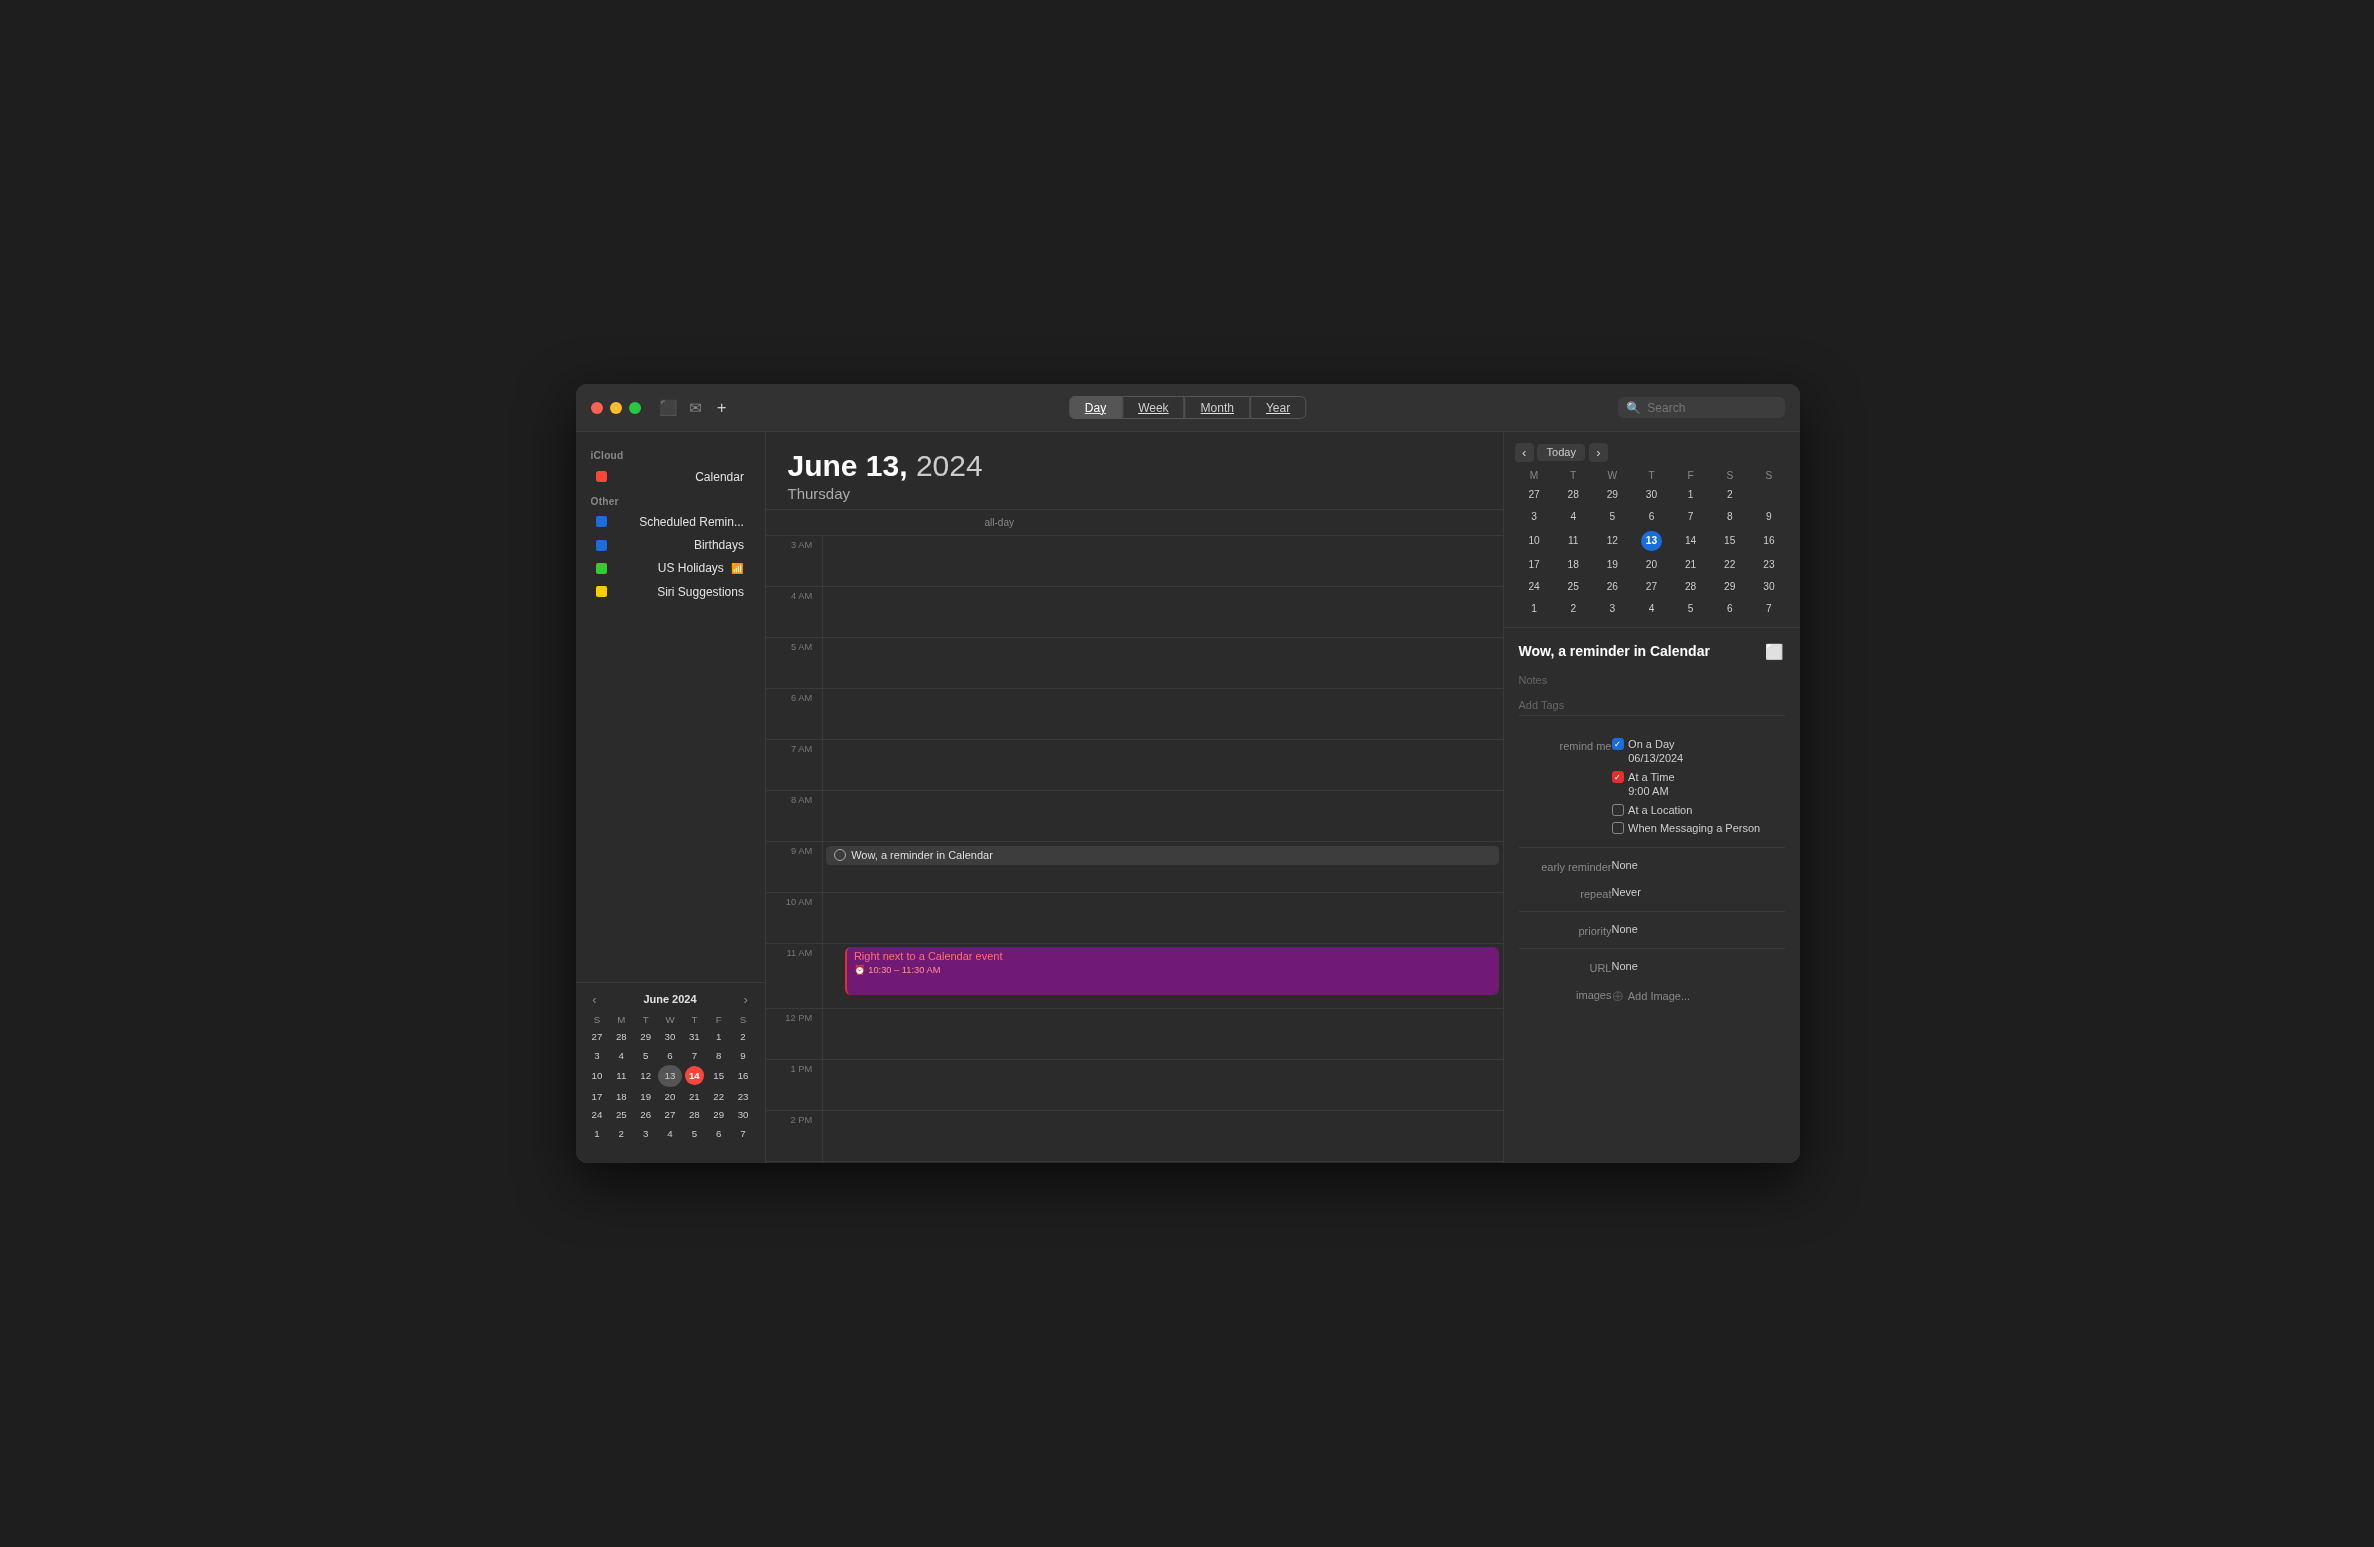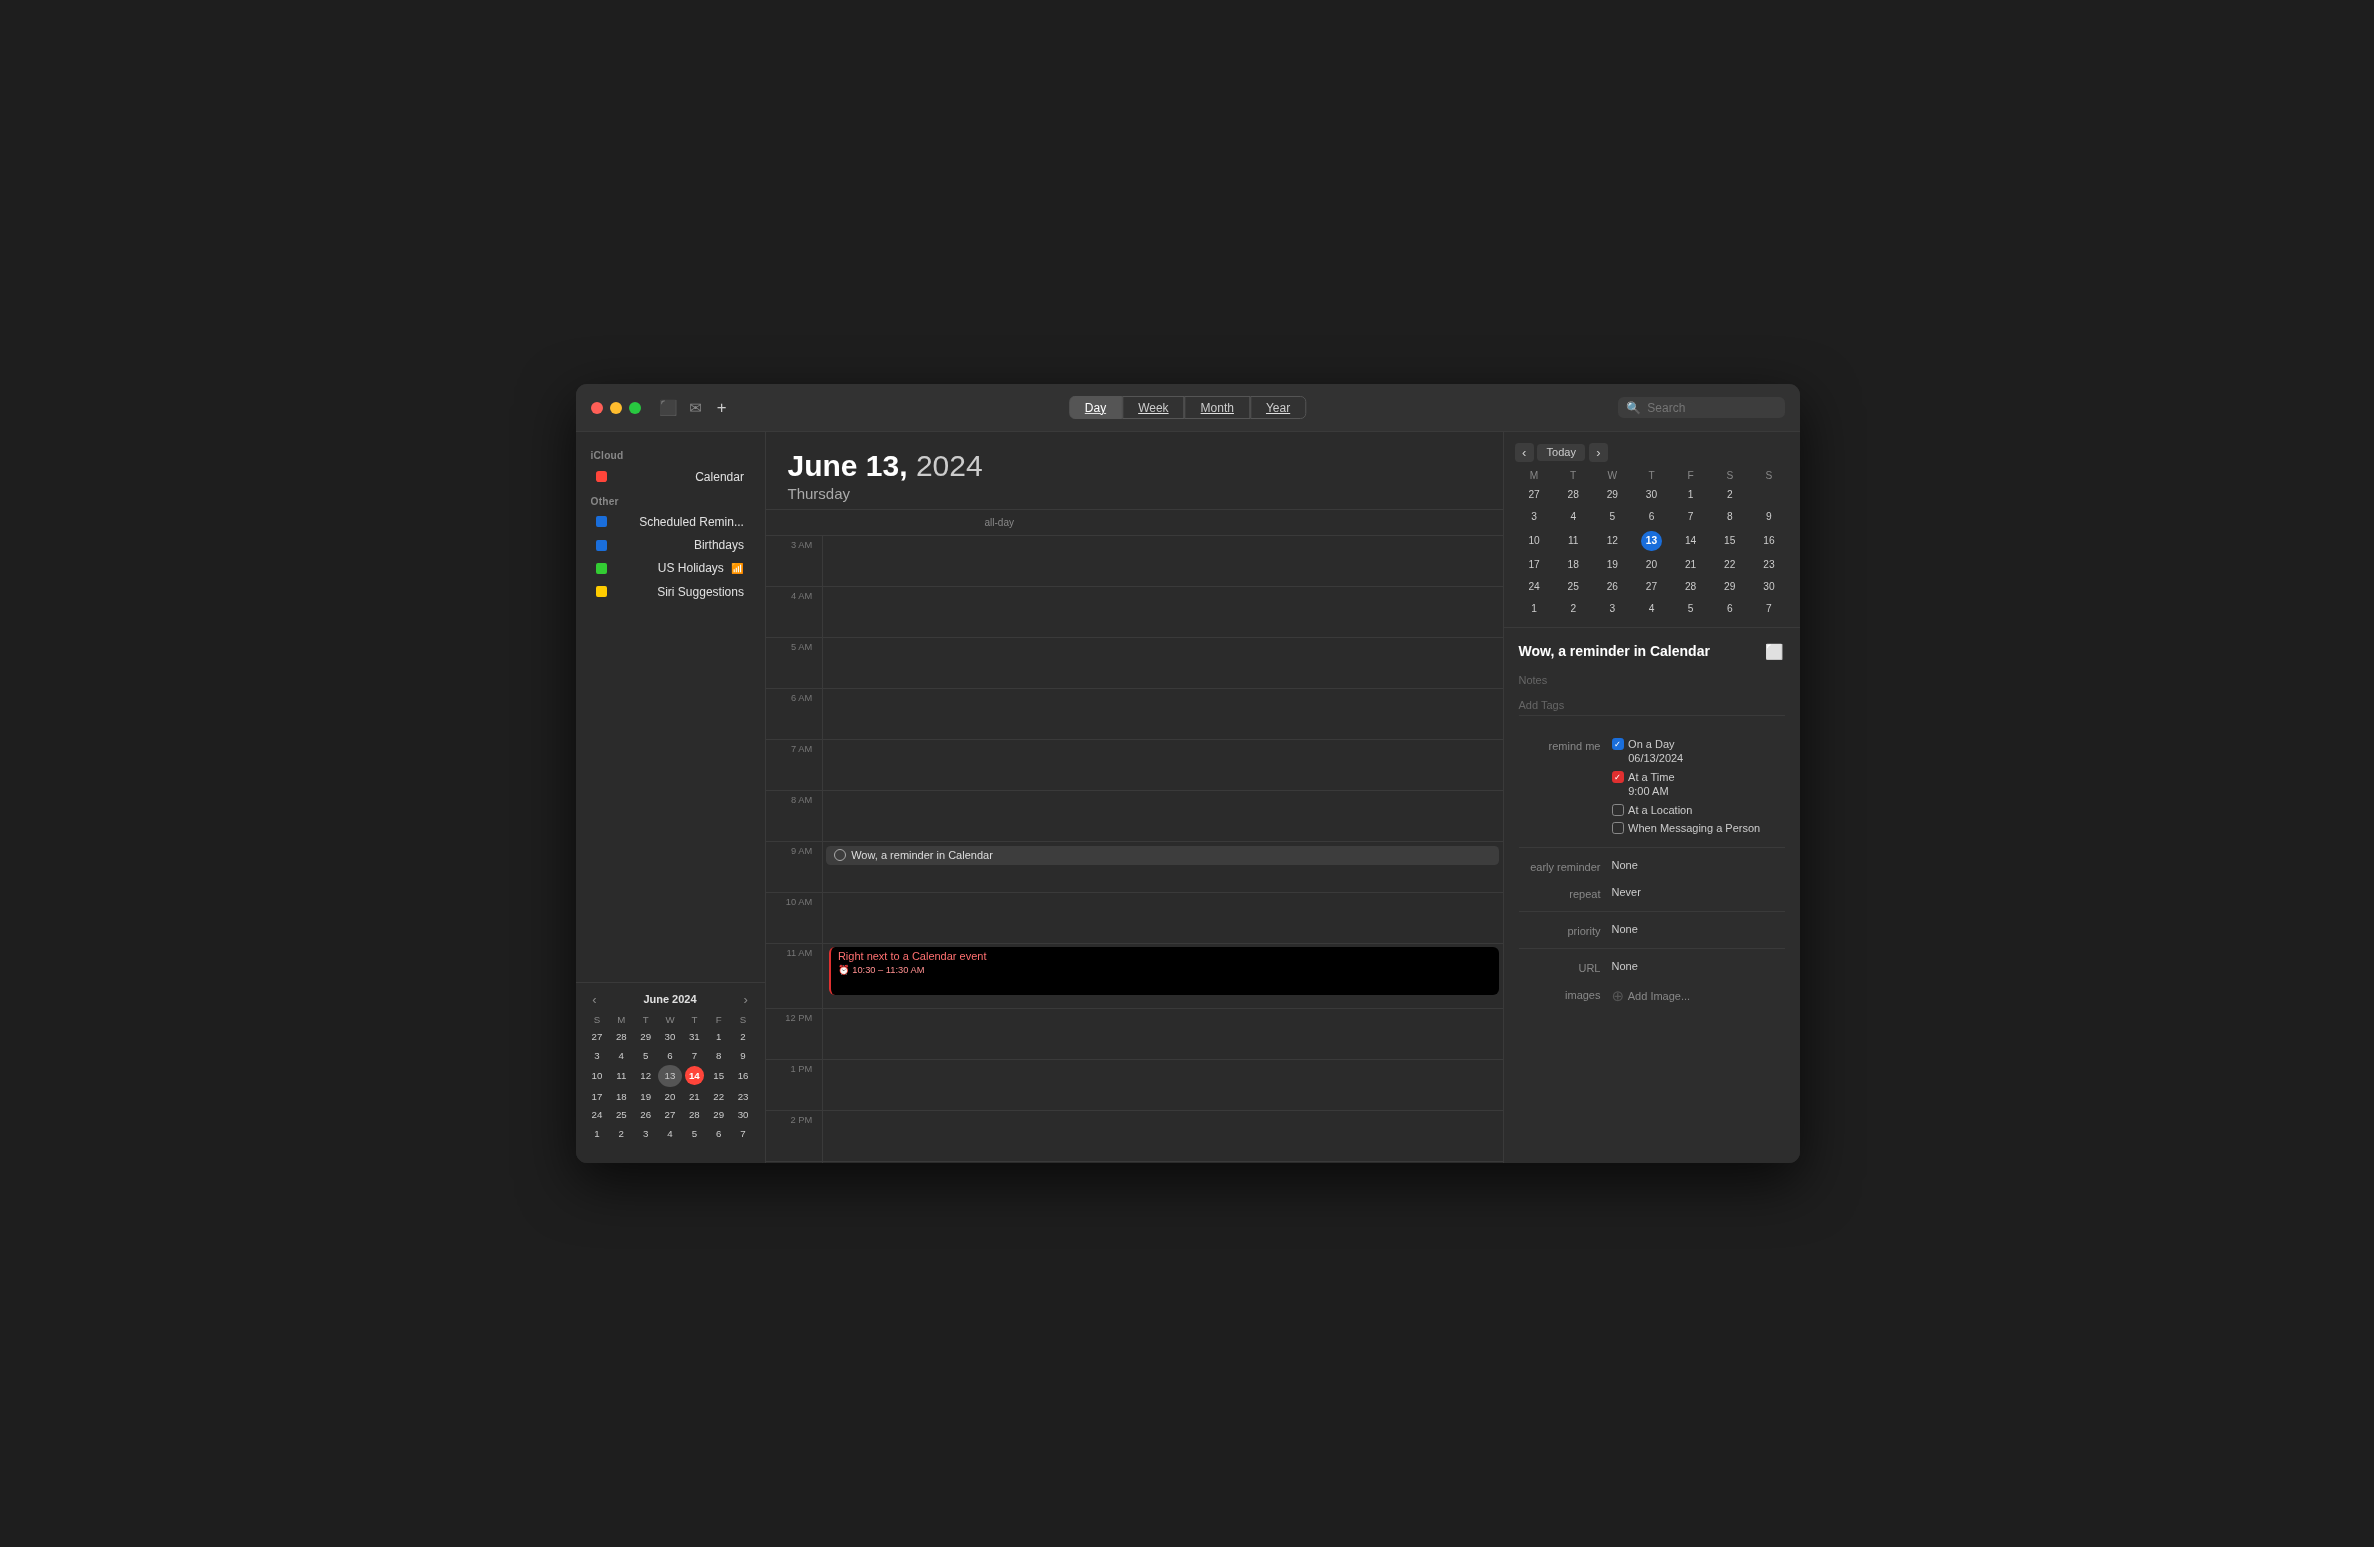--- a/index.html
+++ b/index.html
@@ -300,23 +300,23 @@
     .event-reminder-circle {
       width: 12px;
       height: 12px;
       border-radius: 50%;
       border: 1.4px solid #aaa;
       flex-shrink: 0;
     }
     .event-calendar {
       position: absolute;
       top: 2.8px;
-      left: 6px;
+      left: 22px;
       right: 3.7px;
-      background: #000000;
+      background: #701a75;
       border-left: 2.8px solid #e03030;
       border-radius: 6px;
       padding: 3.7px 7.4px;
       cursor: pointer;
       min-height: 48px;
     }
     .event-cal-title {
       font-size: 11px;
       color: #ff7070;
       font-weight: 500;
@@ -450,21 +450,20 @@
       margin-bottom: 5.6px;
       align-items: flex-start;
       padding: 3.7px 0;
     }
     .detail-label {
       font-size: 11px;
       color: #888;
       text-align: right;
       width: 93px;
       flex-shrink: 0;
-      padding-right: 11px;
       padding-top: 1.9px;
     }
     .detail-value {
       font-size: 11px;
       color: #ccc;
       flex: 1;
     }
     .checkbox-row {
       display: flex;
       align-items: center;

